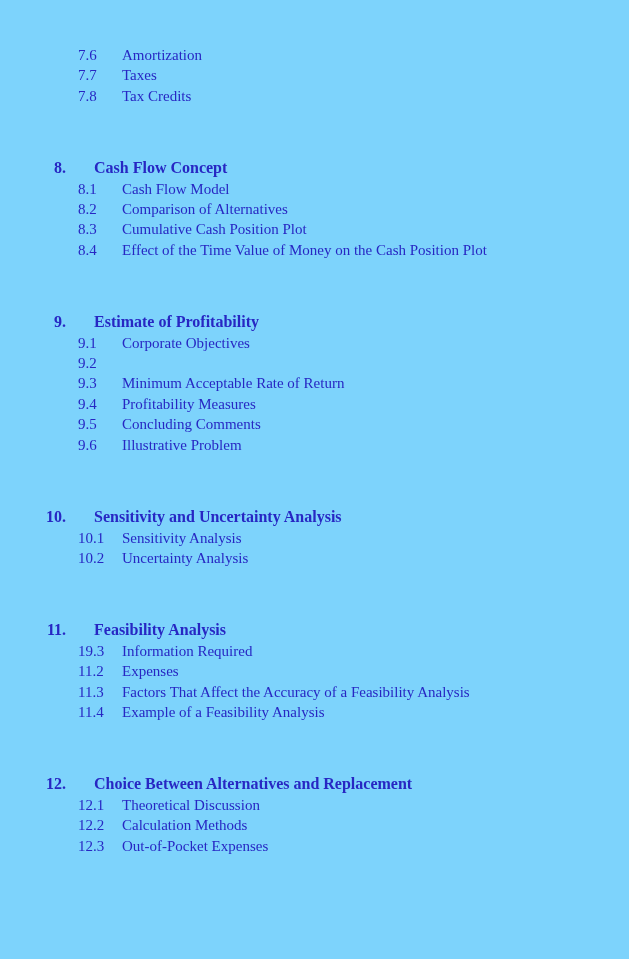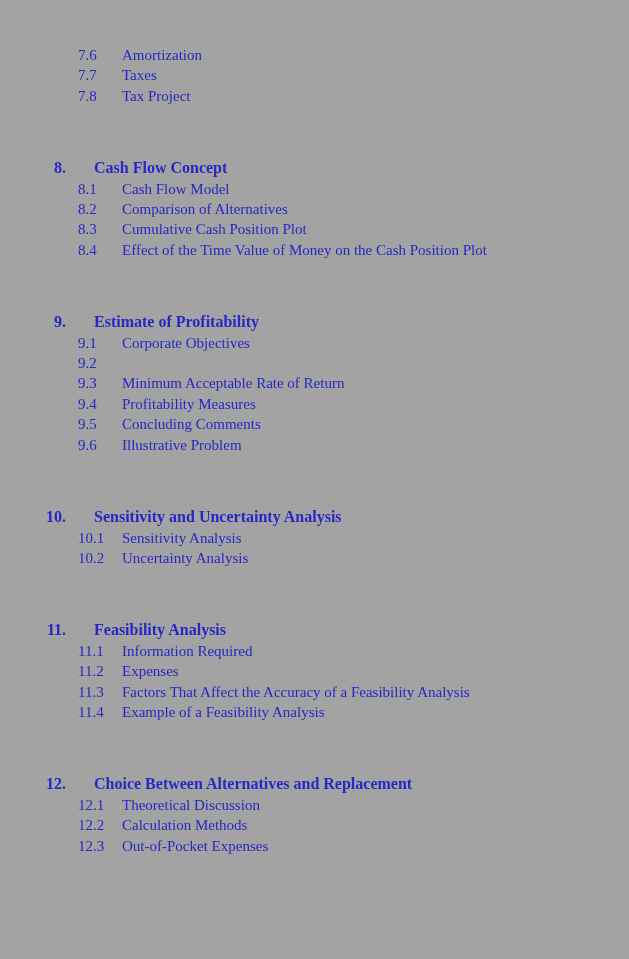--- a/index.html
+++ b/index.html
@@ -4,21 +4,21 @@
 <style>
   html, body {
     margin: 0;
     padding: 0;
     background: #ffffff;
   }
   .page {
     position: relative;
     width: 629px;
     height: 959px;
-    background: #a3a3a3;
+    background: #7dd3fc;
     overflow: hidden;
     font-family: "Liberation Serif", "DejaVu Serif", serif;
   }
   .toc {
     padding-top: 45px;
     color: #2727c3;
   }
   .row {
     display: flex;
     align-items: baseline;
@@ -62,21 +62,21 @@
     <div class="row entry">
       <span class="it-num">7.6</span>
       <span class="it-title">Amortization</span>
     </div>
     <div class="row entry">
       <span class="it-num">7.7</span>
       <span class="it-title">Taxes</span>
     </div>
     <div class="row entry">
       <span class="it-num">7.8</span>
-      <span class="it-title">Tax Project</span>
+      <span class="it-title">Tax Credits</span>
     </div>
 
     <div class="row chapter-heading">
       <span class="ch-num">8.</span>
       <span class="ch-title">Cash Flow Concept</span>
     </div>
     <div class="row entry">
       <span class="it-num">8.1</span>
       <span class="it-title">Cash Flow Model</span>
     </div>
@@ -132,21 +132,21 @@
     <div class="row entry">
       <span class="it-num">10.2</span>
       <span class="it-title">Uncertainty Analysis</span>
     </div>
 
     <div class="row chapter-heading">
       <span class="ch-num">11.</span>
       <span class="ch-title">Feasibility Analysis</span>
     </div>
     <div class="row entry">
-      <span class="it-num">11.1</span>
+      <span class="it-num">19.3</span>
       <span class="it-title">Information Required</span>
     </div>
     <div class="row entry">
       <span class="it-num">11.2</span>
       <span class="it-title">Expenses</span>
     </div>
     <div class="row entry">
       <span class="it-num">11.3</span>
       <span class="it-title">Factors That Affect the Accuracy of a Feasibility Analysis</span>
     </div>

